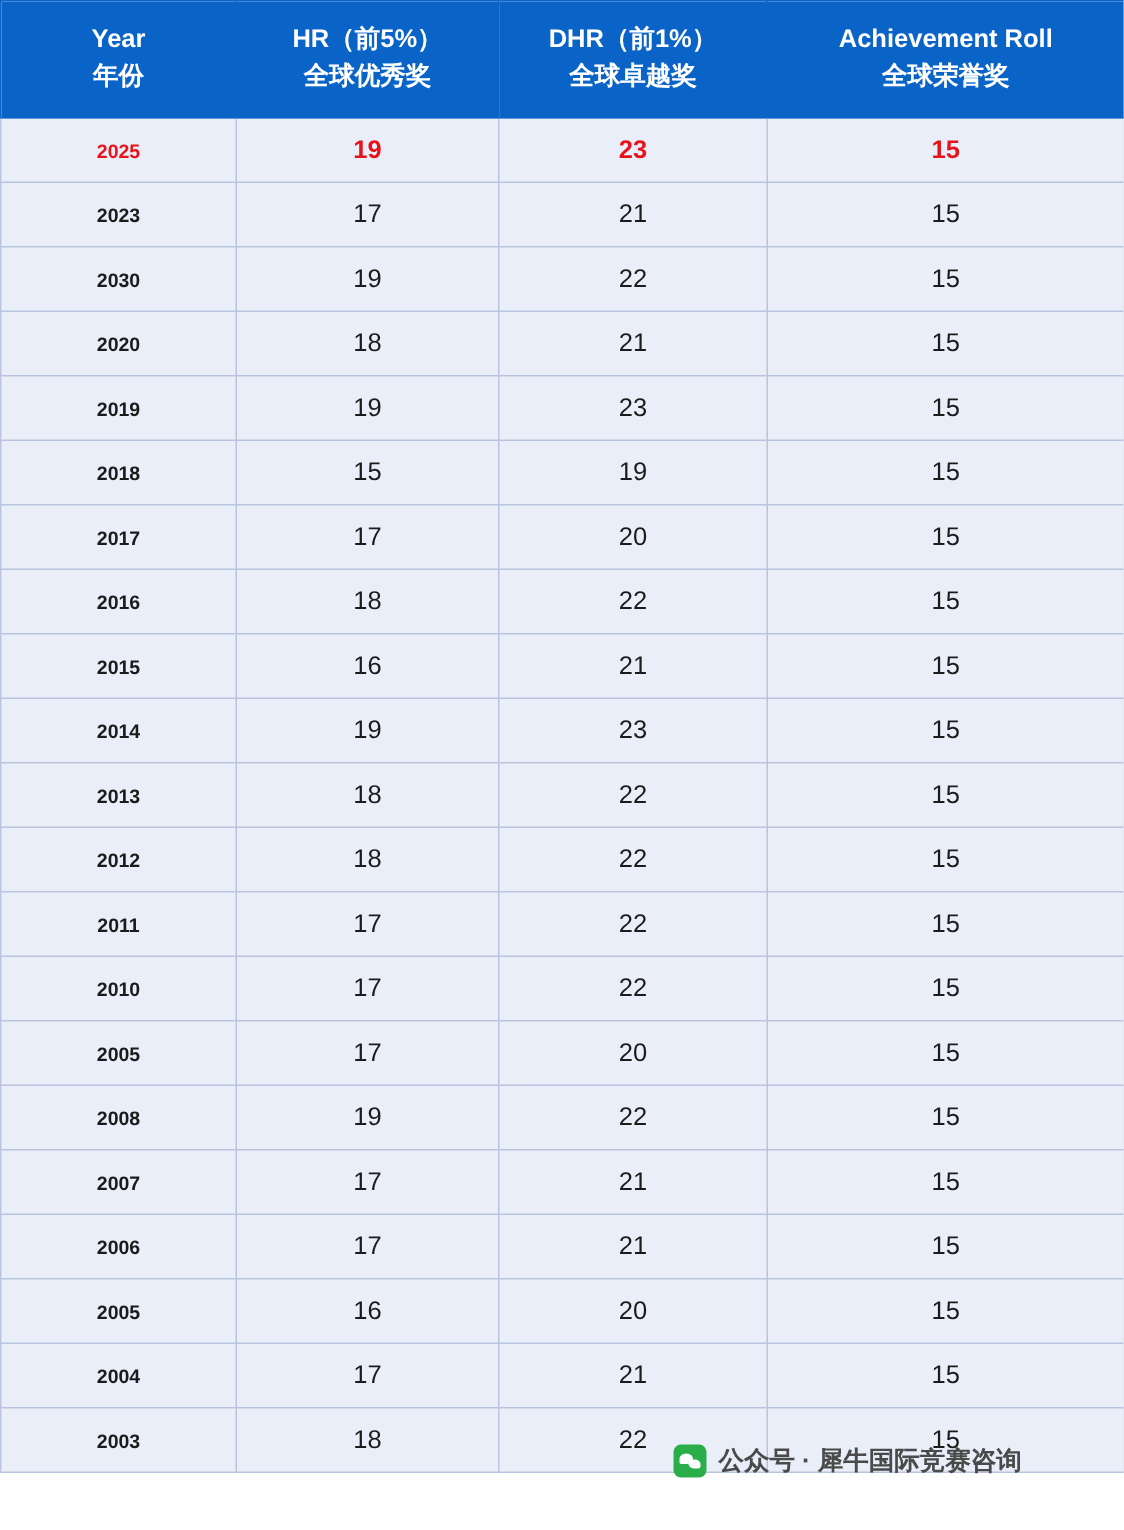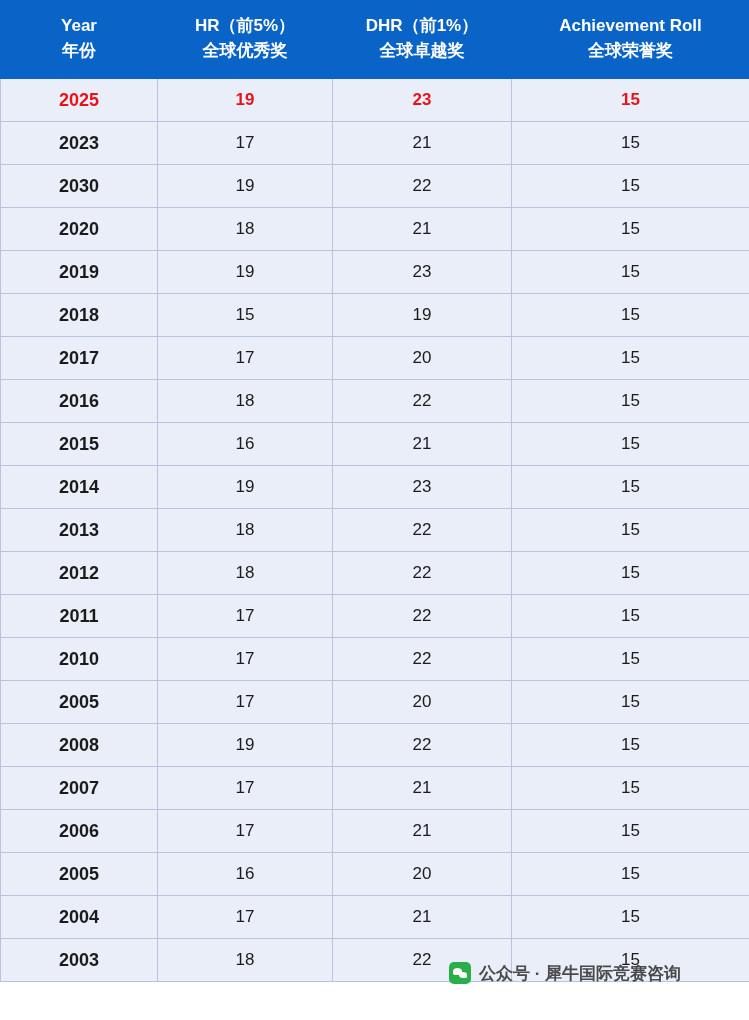--- a/index.html
+++ b/index.html
@@ -45,35 +45,36 @@
     height: 42px;
     text-align: center;
     vertical-align: middle;
     font-size: 17px;
     color: #1b1b1b;
     background: #eaeef8;
     padding: 0;
   }
   tbody td.year-cell {
     font-weight: bold;
-    font-size: 18px;
+    font-size: 13px;
   }
   tbody tr.highlight td {
     color: #e8131a;
     font-weight: bold;
   }
   tbody tr.highlight td.year-cell {
     color: #e8131a;
   }
 
   .watermark {
     position: absolute;
     left: 449px;
     top: 962px;
     display: flex;
+    align-items: center;
     gap: 8px;
     color: #4a4a4a;
     font-size: 17px;
     font-weight: bold;
     white-space: nowrap;
     pointer-events: none;
   }
   .wm-logo {
     width: 22px;
     height: 22px;

